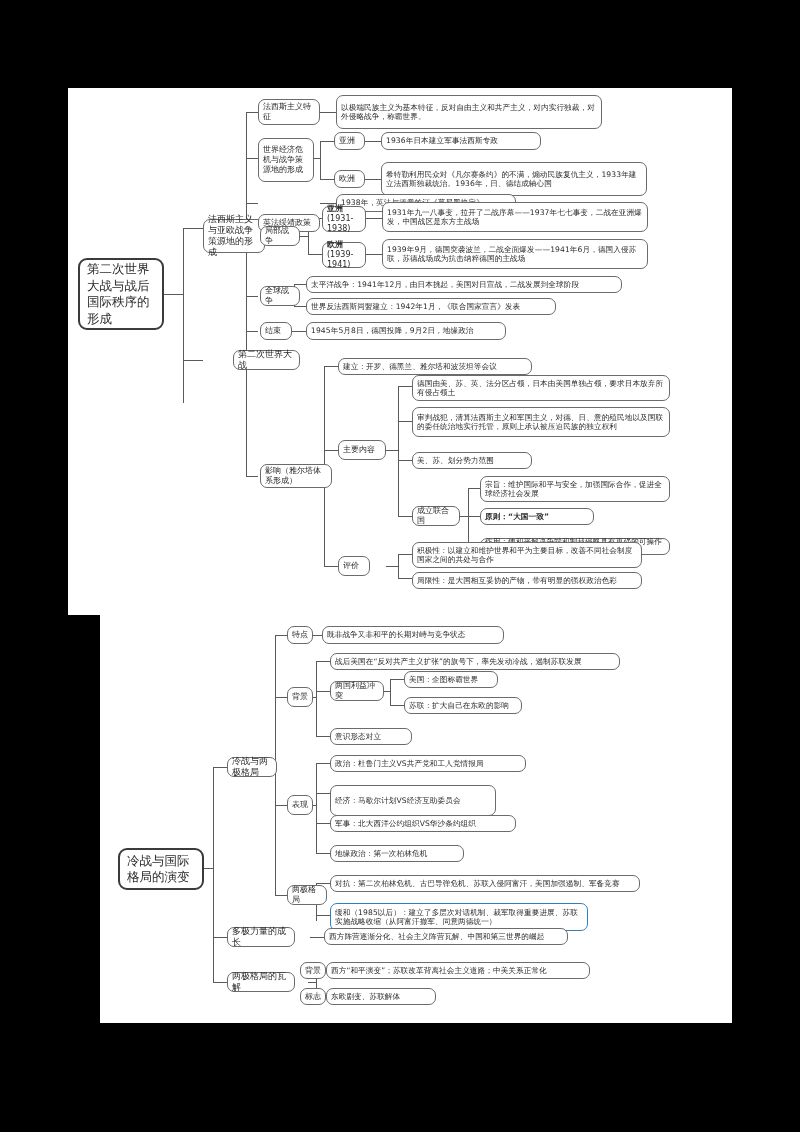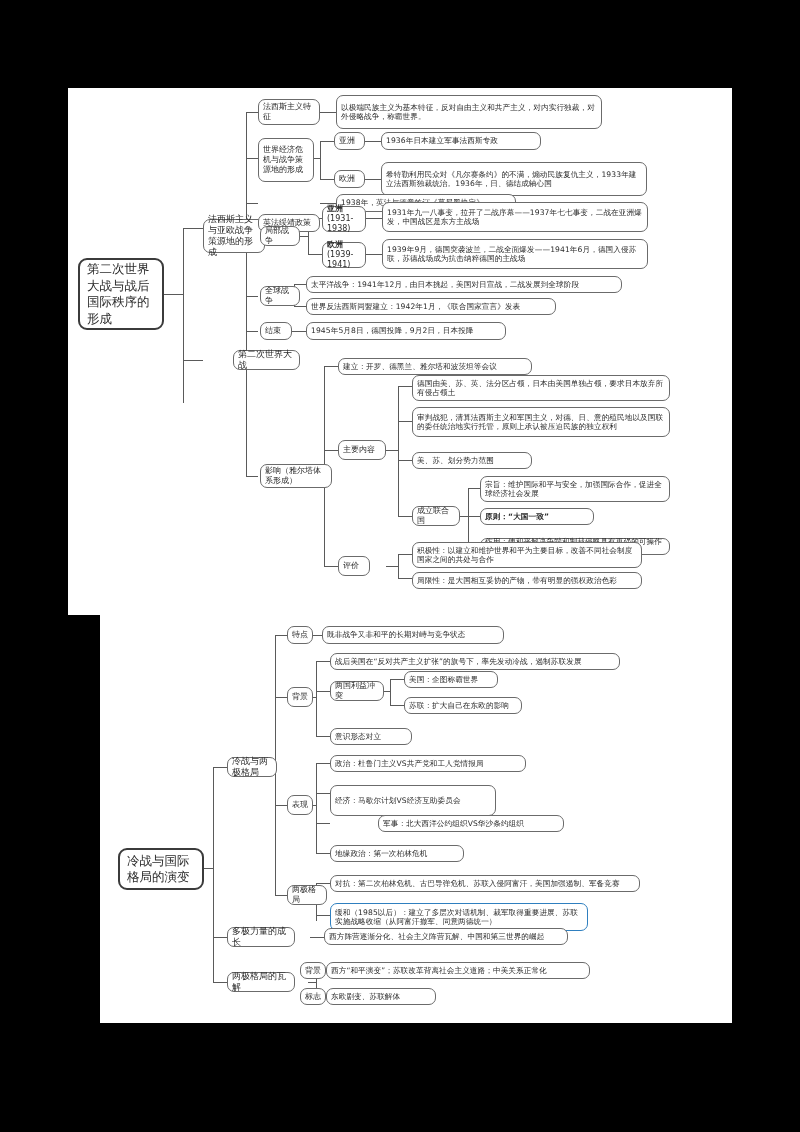--- a/index.html
+++ b/index.html
@@ -160,21 +160,21 @@
       <span>太平洋战争：1941年12月，由日本挑起，美国对日宣战，二战发展到全球阶段</span>
     </div>
     <div class="node leaf" style="left:238px;top:210px;width:250px;height:17px;">
       <span>世界反法西斯同盟建立：1942年1月，《联合国家宣言》发表</span>
     </div>
 
     <div class="node lv2" style="left:192px;top:234px;width:32px;height:18px;">
       <span>结束</span>
     </div>
     <div class="node leaf" style="left:238px;top:234px;width:200px;height:18px;">
-      <span>1945年5月8日，德国投降，9月2日，日本投降</span>
+      <span>1945年5月8日，德国投降，9月2日，地缘政治</span>
     </div>
 
     <div class="node lv2" style="left:192px;top:376px;width:72px;height:24px;">
       <span>影响（雅尔塔体系形成）</span>
     </div>
     <div class="node leaf" style="left:270px;top:270px;width:194px;height:17px;">
       <span>建立：开罗、德黑兰、雅尔塔和波茨坦等会议</span>
     </div>
 
     <div class="node lv2" style="left:270px;top:352px;width:48px;height:20px;">
@@ -297,21 +297,21 @@
 
     <div class="node lv2" style="left:187px;top:180px;width:26px;height:20px;">
       <span>表现</span>
     </div>
     <div class="node leaf" style="left:230px;top:140px;width:196px;height:17px;">
       <span>政治：杜鲁门主义VS共产党和工人党情报局</span>
     </div>
     <div class="node leaf" style="left:230px;top:170px;width:166px;height:31px;">
       <span>经济：马歇尔计划VS经济互助委员会</span>
     </div>
-    <div class="node leaf" style="left:230px;top:200px;width:186px;height:17px;margin-left:48px;">
+    <div class="node leaf" style="left:230px;top:200px;width:186px;height:17px;">
       <span>军事：北大西洋公约组织VS华沙条约组织</span>
     </div>
     <div class="node leaf" style="left:230px;top:230px;width:134px;height:17px;">
       <span>地缘政治：第一次柏林危机</span>
     </div>
 
     <div class="node lv2" style="left:187px;top:270px;width:40px;height:20px;">
       <span>两极格局</span>
     </div>
     <div class="node leaf" style="left:230px;top:260px;width:310px;height:17px;">

